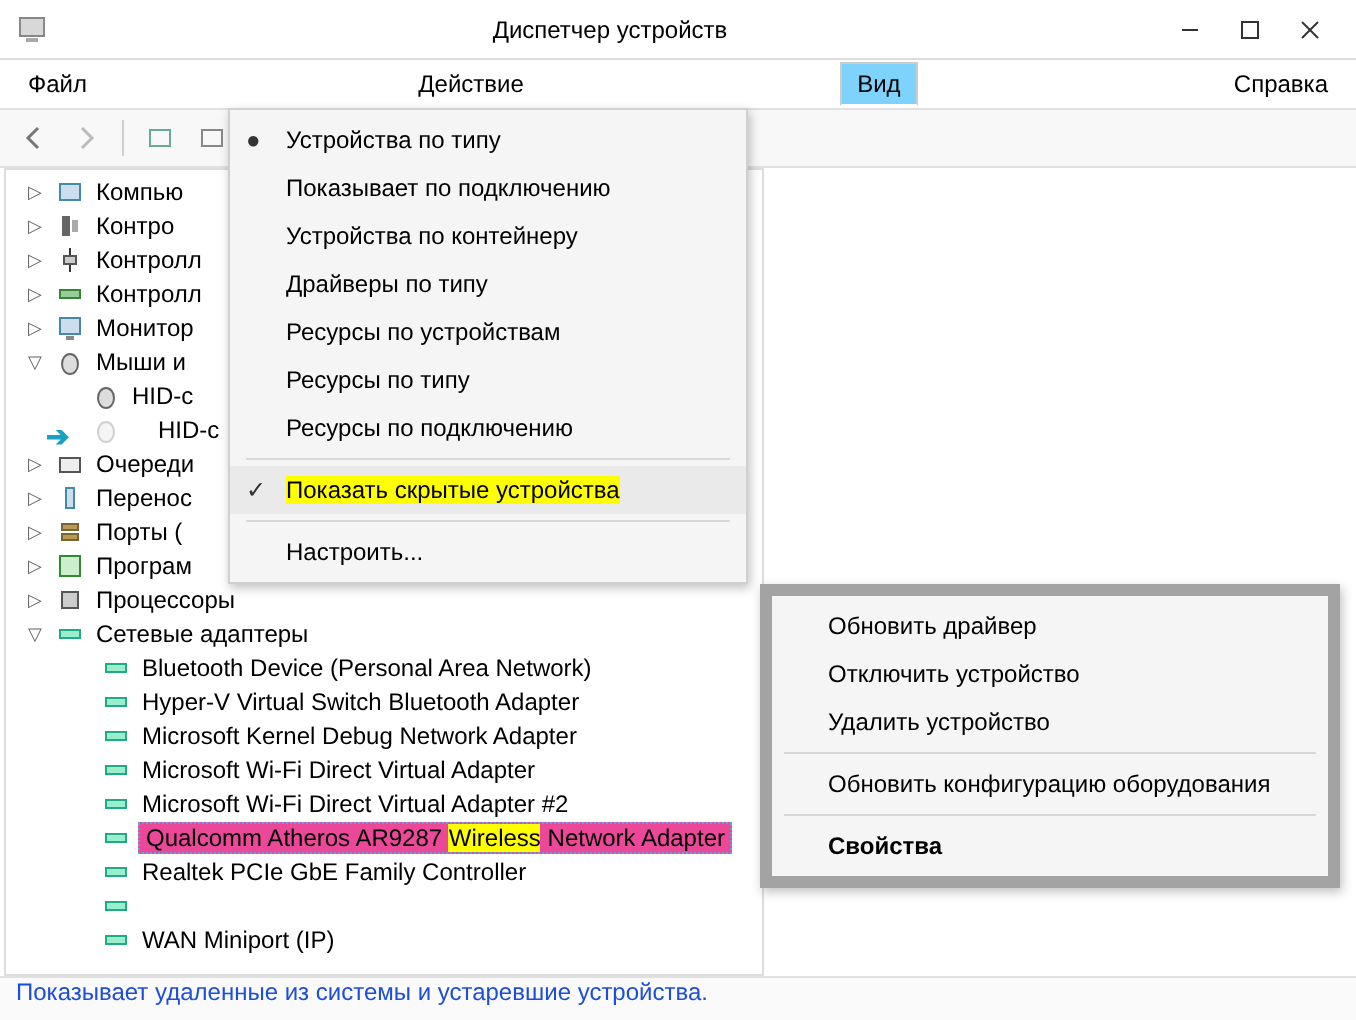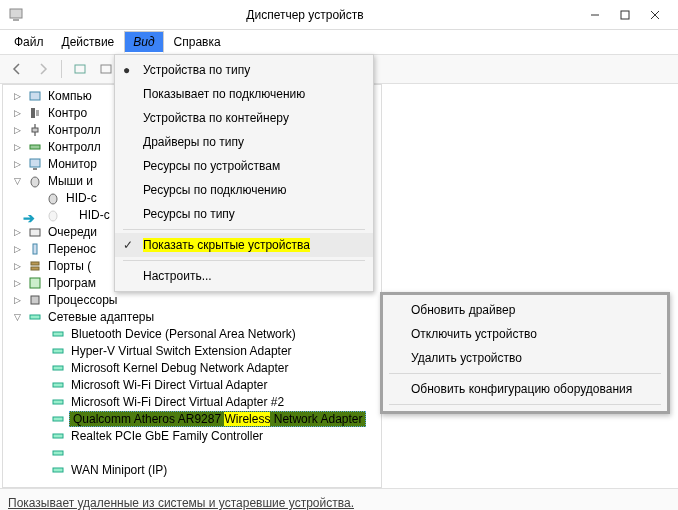--- a/index.html
+++ b/index.html
@@ -2,47 +2,47 @@
 <html><head>
 <meta charset="utf-8">
 <style>
   * { box-sizing: border-box; font-family: "Segoe UI", Tahoma, sans-serif; font-size: 12px; }
   body { margin: 0; width: 678px; height: 510px; background: #fff; overflow: hidden; position: relative; }
   .titlebar { height: 30px; display: flex; align-items: center; padding: 0 8px; border-bottom: 1px solid #ddd; text-align: center; }
   .titlebar .icon { width: 16px; height: 16px; margin-right: 6px; }
   .titlebar .title { flex: 1; font-size: 12px; }
   .winbtns { display: flex; }
   .winbtn { width: 30px; height: 24px; display: flex; align-items: center; justify-content: center; color: #333; }
-  .menubar { height: 24px; display: flex; align-items: center; padding: 0 6px; gap: 2px; }
+  .menubar { height: 24px; display: flex; align-items: center; padding: 0 6px; gap: 2px; justify-content: space-between; }
   .menuitem { padding: 3px 8px; cursor: default; }
-  .menuitem.open { background: #3b82f6; border: 1px solid #ccc; border-bottom: 1px solid #fff; position: relative; z-index: 30; font-style: italic; }
+  .menuitem.open { background: #7dd3fc; border: 1px solid #ccc; border-bottom: 1px solid #fff; position: relative; z-index: 30; }
   .toolbar { height: 30px; border-top: 1px solid #e0e0e0; border-bottom: 1px solid #e0e0e0; background: #f8f8f8; display: flex; align-items: center; padding: 0 6px; gap: 4px; position: relative; z-index: 1; }
   .tbtn { width: 22px; height: 22px; display: flex; align-items: center; justify-content: center; color: #555; }
   .tsep { width: 1px; height: 18px; background: #d0d0d0; margin: 0 3px; }
   .content { position: absolute; top: 84px; bottom: 22px; left: 0; right: 0; overflow: hidden; }
   .treewrap { position: absolute; top: 0; left: 0; width: 380px; bottom: 0; border: 1px solid #ddd; margin: 0 2px; overflow: hidden; background: #fff; }
   .tree { padding: 2px 0; }
   .node { display: flex; align-items: center; height: 17px; white-space: nowrap; padding-left: 6px; }
   .expander { width: 13px; height: 13px; display: flex; align-items: center; justify-content: center; flex-shrink: 0; color: #666; font-size: 9px; }
   .nodeicon { width: 16px; height: 16px; margin: 0 3px; flex-shrink: 0; display: flex; align-items: center; justify-content: center; }
   .nodelabel { padding: 0 2px; }
-  .nodelabel.sel { background: #4d7c0f; border: 1px dotted #5aa7e0; padding: 0 3px; }
+  .nodelabel.sel { background: #ec4899; border: 1px dotted #5aa7e0; padding: 0 3px; }
   .ghost { margin: 0 16px 0 3px; flex-shrink: 0; }
   .ghost svg { opacity: .55; }
   .arrowind { position: absolute; left: 20px; top: 125px; color: #1aa0c0; font-size: 14px; font-weight: bold; z-index: 5; }
   .dropdown { position: absolute; top: 54px; left: 114px; width: 260px; background: #f5f5f5; border: 1px solid #d0d0d0; box-shadow: 1px 2px 5px rgba(0,0,0,.25); z-index: 25; padding: 3px 0; }
   .dd-item { height: 24px; display: flex; align-items: center; padding: 0 10px 0 28px; position: relative; cursor: default; }
   .dd-item.hover { background: #eaeaea; }
   .dd-item .chk { position: absolute; left: 8px; top: 5px; font-size: 12px; color: #333; }
   .dd-sep { height: 1px; background: #d8d8d8; margin: 3px 8px; }
   .hl { background: #ffff00; text-align: right; }
-  .ctxmenu { position: absolute; top: 292px; left: 380px; width: 290px; background: #f5f5f5; border: 3px solid #a3a3a3; box-shadow: 1px 2px 5px rgba(0,0,0,.25); z-index: 20; padding: 3px 0; }
+  .ctxmenu { position: absolute; top: 292px; left: 380px; width: 290px; background: #f5f5f5; border: 6px solid #a3a3a3; box-shadow: 1px 2px 5px rgba(0,0,0,.25); z-index: 20; padding: 3px 0; }
   .ctx-item { height: 24px; display: flex; align-items: center; padding: 0 12px 0 28px; cursor: default; }
   .ctx-sep { height: 1px; background: #d8d8d8; margin: 3px 6px; }
-  .statusbar { position: absolute; bottom: 0; left: 0; right: 0; height: 22px; border-top: 1px solid #e0e0e0; background: #fafafa; display: flex; align-items: flex-end; padding: 0 8px; font-size: 12px; color: #404040; text-decoration: underline; }
+  .statusbar { position: absolute; bottom: 0; left: 0; right: 0; height: 22px; border-top: 1px solid #e0e0e0; background: #fafafa; display: flex; align-items: flex-start; padding: 0 8px; font-size: 12px; color: #1d4ed8; }
   .ind1 { padding-left: 8px; } .ind2 { padding-left: 26px; } .ind3 { padding-left: 44px; }
   .netico { color:#2b8; }
 </style>
 </head>
 <body>
 
 <div class="titlebar">
   <span class="icon">
     <svg viewBox="0 0 16 16" width="16" height="16">
         <rect x="2" y="2" width="12" height="9" fill="#d8d8d8" stroke="#888"></rect>
@@ -270,21 +270,21 @@
             </svg>
           </span>
           <span class="nodelabel">Bluetooth Device (Personal Area Network)</span>
         </div>
       <div class="node ind3">
           <span class="nodeicon netico">
             <svg width="14" height="14">
               <rect x="2" y="5" width="10" height="4" fill="#9ec" stroke="#2a8"></rect>
             </svg>
           </span>
-          <span class="nodelabel">Hyper-V Virtual Switch Extension Adapter</span>
+          <span class="nodelabel">Hyper-V Virtual Switch Bluetooth Adapter</span>
         </div>
       <div class="node ind3">
           <span class="nodeicon netico">
             <svg width="14" height="14">
               <rect x="2" y="5" width="10" height="4" fill="#9ec" stroke="#2a8"></rect>
             </svg>
           </span>
           <span class="nodelabel">Microsoft Kernel Debug Network Adapter</span>
         </div>
       <div class="node ind3">
@@ -350,40 +350,43 @@
   <div class="dd-item">
       <span>Устройства по контейнеру</span>
     </div>
   <div class="dd-item">
       <span>Драйверы по типу</span>
     </div>
   <div class="dd-item">
       <span>Ресурсы по устройствам</span>
     </div>
   <div class="dd-item">
+      <span>Ресурсы по типу</span>
+    </div>
+  <div class="dd-item">
       <span>Ресурсы по подключению</span>
-    </div>
-  <div class="dd-item">
-      <span>Ресурсы по типу</span>
     </div>
   <div class="dd-sep"></div>
   <div class="dd-item hover">
       <span class="chk">✓</span>
       <span class="hl">Показать скрытые устройства</span>
     </div>
   <div class="dd-sep"></div>
   <div class="dd-item">
       <span>Настроить...</span>
     </div>
 </div>
 
 <div class="ctxmenu">
   <div class="ctx-item">Обновить драйвер</div>
   <div class="ctx-item">Отключить устройство</div>
   <div class="ctx-item">Удалить устройство</div>
   <div class="ctx-sep"></div>
   <div class="ctx-item">Обновить конфигурацию оборудования</div>
   <div class="ctx-sep"></div>
+  <div class="ctx-item">
+      <b>Свойства</b>
+    </div>
 </div>
 
 <div class="statusbar">
   <span>Показывает удаленные из системы и устаревшие устройства.</span>
 </div>
 
 </body></html>

